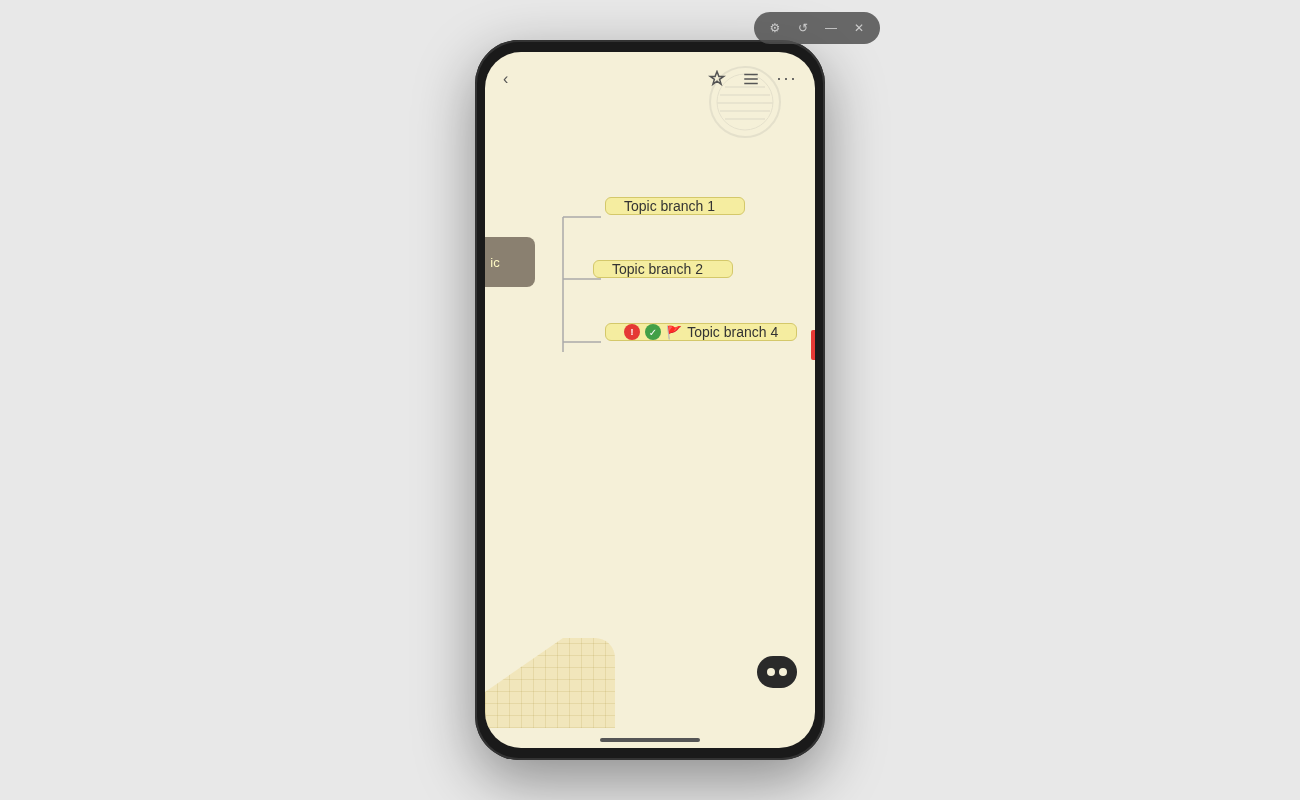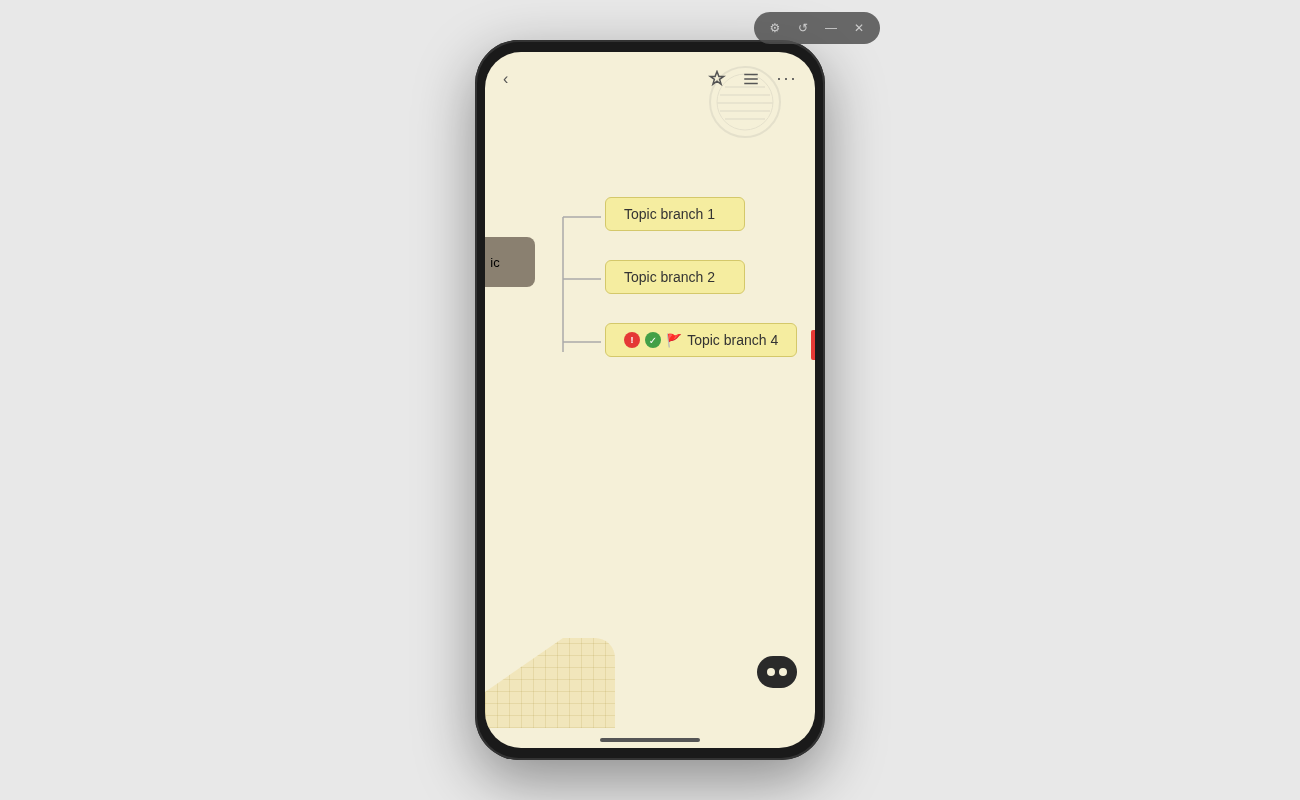--- a/index.html
+++ b/index.html
@@ -125,60 +125,60 @@
       position: absolute;
       left: -30px;
       top: 140px;
       width: 80px;
       height: 50px;
       background: #8a8070;
       border-radius: 8px;
       display: flex;
       align-items: center;
       justify-content: center;
-      color: #000000;
+      color: #fef9c3;
       font-size: 13px;
       font-weight: 500;
       z-index: 10;
     }
 
     
     .connector-svg {
       position: absolute;
       left: 40px;
       top: 100px;
       z-index: 4;
     }
 
     
     .branch-node {
       position: relative;
       background: #f5eda0;
       border: 1.5px solid #d4c86a;
       border-radius: 6px;
-      padding: 8px 18px;
+      padding: 0 18px;
       font-size: 14px;
       color: #333;
       white-space: nowrap;
       display: inline-flex;
       align-items: center;
       gap: 5px;
       cursor: pointer;
       min-width: 140px;
     }
 
     .branch-node.b1 {
       position: absolute;
       left: 120px;
       top: 100px;
     }
 
     .branch-node.b2 {
       position: absolute;
-      left: 120px;
+      left: 108px;
       top: 163px;
       align-items: flex-end;
     }
 
     .branch-node.b3 {
       position: absolute;
       left: 120px;
       top: 226px;
     }
 

